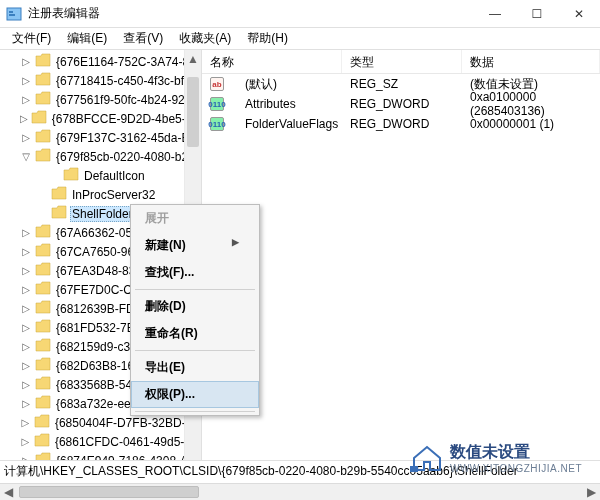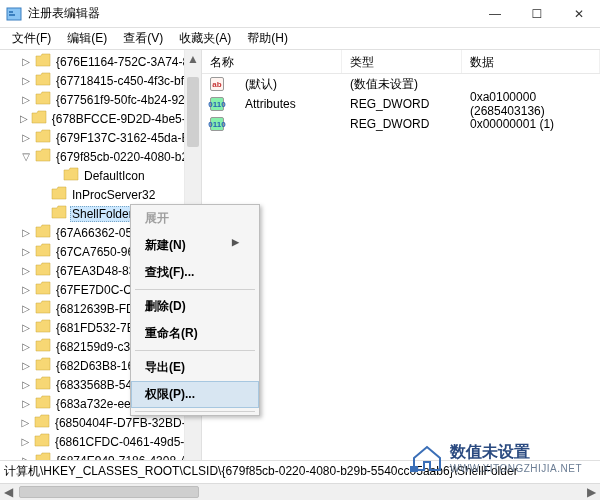--- a/index.html
+++ b/index.html
@@ -267,33 +267,35 @@
       <div class="col col-name">名称</div>
       <div class="col col-type">类型</div>
       <div class="col col-data">数据</div>
     </div>
     <div class="list-rows" id="list">
         <div class="list-row">
           <div class="col col-name">
             <span class="val-icon vi-str">ab</span>
             <span>(默认)</span>
           </div>
+          <div class="col col-type">REG_SZ</div>
           <div class="col col-data">(数值未设置)</div>
         </div>
         <div class="list-row">
           <div class="col col-name">
             <span class="val-icon vi-bin">0110</span>
             <span>Attributes</span>
           </div>
           <div class="col col-type">REG_DWORD</div>
           <div class="col col-data">0xa0100000 (2685403136)</div>
         </div>
         <div class="list-row">
           <div class="col col-name">
             <span class="val-icon vi-bin">0110</span>
+            <span>FolderValueFlags</span>
           </div>
           <div class="col col-type">REG_DWORD</div>
           <div class="col col-data">0x00000001 (1)</div>
         </div>
       </div>
   </div>
 </div>
 
 <div class="ctxmenu">
   <div class="mi disabled">

